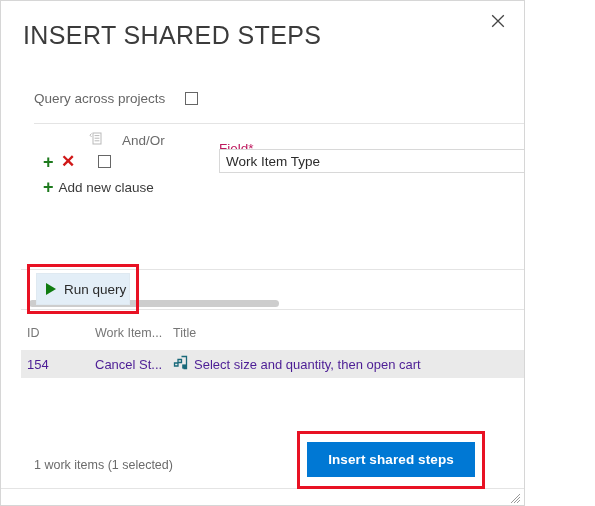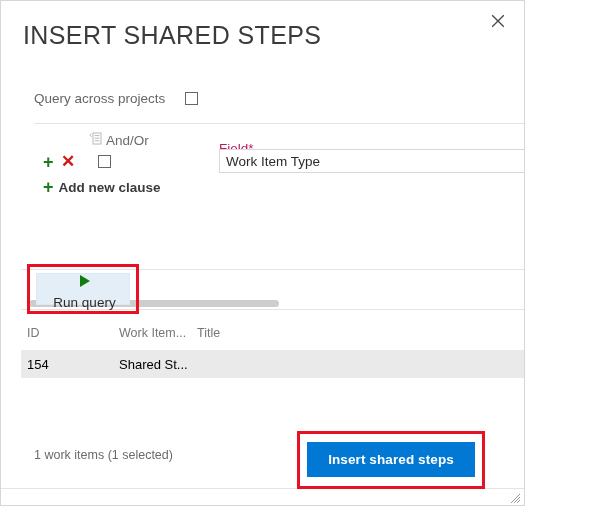--- a/index.html
+++ b/index.html
@@ -87,21 +87,21 @@
     background: #e4e4e4;
   }
 
   
   .hdr-andor {
     position: absolute;
     left: 88px;
     top: 50px;
     display: flex;
     align-items: center;
-    gap: 4px;
+    gap: 20px;
   }
   .hdr-text {
     font-size: 13.5px;
     color: #6b6b6b;
     white-space: nowrap;
   }
   .grp-icon { display:block; }
 
   .hdr-field {
     position: absolute;
@@ -169,21 +169,20 @@
     font-size: 18px;
     line-height: 16px;
     color: #1e7a1e;
     font-weight: bold;
     user-select: none;
   }
   .add-clause .lbl {
     font-size: 13.5px;
     color: #3b3b3b;
     white-space: nowrap;
-    font-weight: bold;
   }
 
   
   .hscroll-track {
     position: absolute;
     left: 28px;
     top: 219px;
     width: 517px;
     height: 7px;
     background: transparent;
@@ -235,21 +234,20 @@
     height: 32px;
     box-sizing: border-box;
     background: #e3eef7;
     border: 1px solid #dfe9f1;
     display: flex;
     align-items: center;
     gap: 8px;
     padding-left: 9px;
     cursor: pointer;
     font-family: "Liberation Sans", sans-serif;
-    flex-direction: column;
   }
   .play-tri {
     width: 0;
     height: 0;
     border-left: 10px solid #107c10;
     border-top: 6px solid transparent;
     border-bottom: 6px solid transparent;
   }
   .run-query-btn .lbl {
     font-size: 13.5px;
@@ -269,26 +267,26 @@
     height: 24px;
     align-items: flex-start;
     font-size: 12.5px;
     color: #767676;
   }
   .grid-row {
     display: flex;
     height: 28px;
     align-items: center;
     font-size: 13px;
-    color: #000000;
+    color: #4c1d95;
     background: #eaeaea;
     cursor: pointer;
   }
   .col-id    { width: 74px; padding-left: 6px; box-sizing: border-box; }
-  .col-type  { width: 72px; box-sizing: border-box; margin-left: 24px; }
+  .col-type  { width: 72px; box-sizing: border-box; }
   .col-title { flex: 1; display: flex; align-items: center; gap: 6px; box-sizing: border-box; margin-left: 6px; }
   .ss-icon { display:block; flex: none; }
 
   
   .vscroll-track {
     position: absolute;
     left: 555px;
     top: 86px;
     width: 8px;
     height: 315px;
@@ -310,21 +308,21 @@
     position: absolute;
     left: 0;
     top: 487px;
     width: 595px;
     height: 1px;
     background: #e4e4e4;
   }
   .count-text {
     position: absolute;
     left: 33px;
-    top: 447px;
+    top: 457px;
     font-size: 12.5px;
     color: #6b6b6b;
     white-space: nowrap;
   }
   .insert-highlight {
     position: absolute;
     left: 296px;
     top: 430px;
     width: 188px;
     height: 58px;
@@ -434,21 +432,32 @@
 
   <div class="grid">
     <div class="grid-head">
       <div class="col-id">ID</div>
       <div class="col-type">Work Item...</div>
       <div class="col-title">Title</div>
     </div>
 
     <div class="grid-row">
       <div class="col-id">154</div>
-      <div class="col-type">Shared St...</div>
+      <div class="col-type">Cancel St...</div>
+      <div class="col-title">
+        <span class="ss-icon">
+          <svg width="15" height="15" viewBox="0 0 15 15" aria-hidden="true">
+            <path d="M8.5 1.5 H13.5 V13.5 H10.5" stroke="#19697a" stroke-width="1.3" fill="none"></path>
+            <path d="M5 4.5 H8.5 V7.5 H5 Z" stroke="#19697a" stroke-width="1.3" fill="none"></path>
+            <path d="M1.5 8 H5 V11 H1.5 Z" stroke="#19697a" stroke-width="1.3" fill="none"></path>
+            <rect x="9.2" y="9.4" width="4" height="4.2" fill="#19697a"></rect>
+          </svg>
+        </span>
+        <span>Select size and quantity, then open cart</span>
+      </div>
     </div>
   </div>
 
   <div class="vscroll-track">
     <div class="vscroll-thumb"></div>
   </div>
 
   <div class="footer-sep"></div>
   <div class="count-text">1 work items (1 selected)</div>
 

